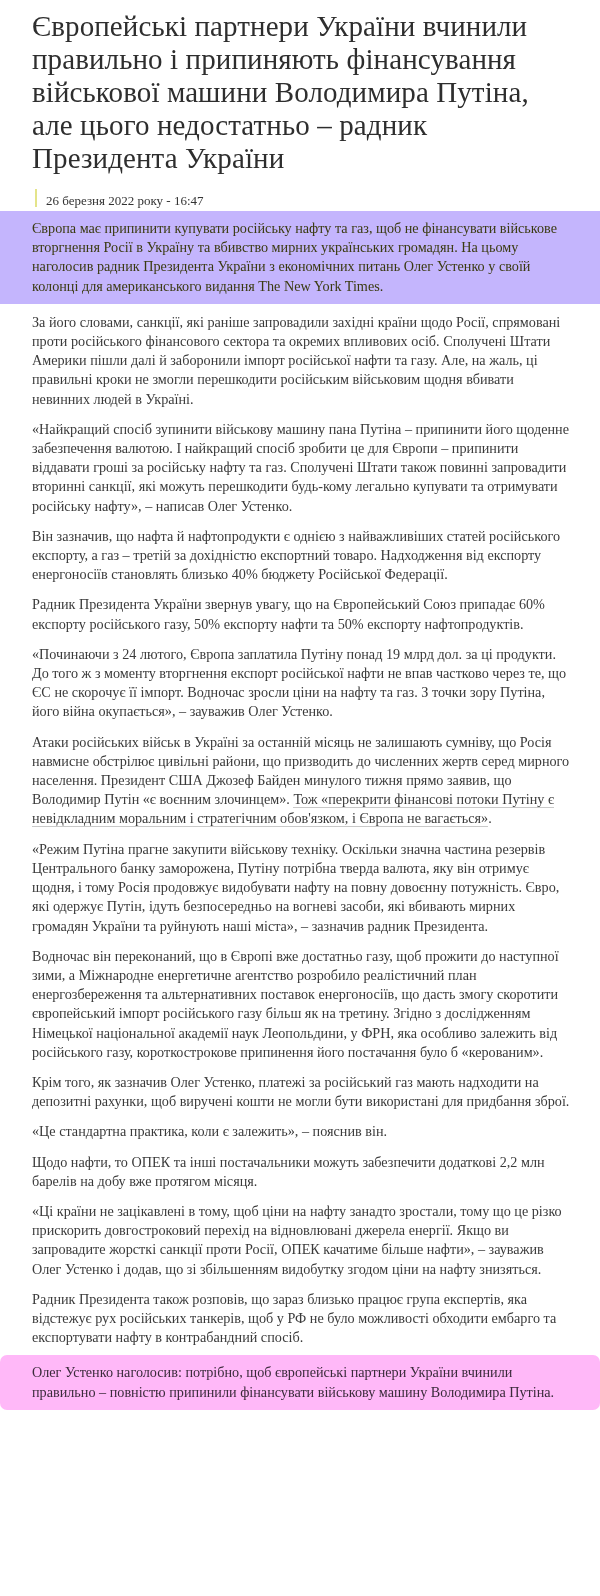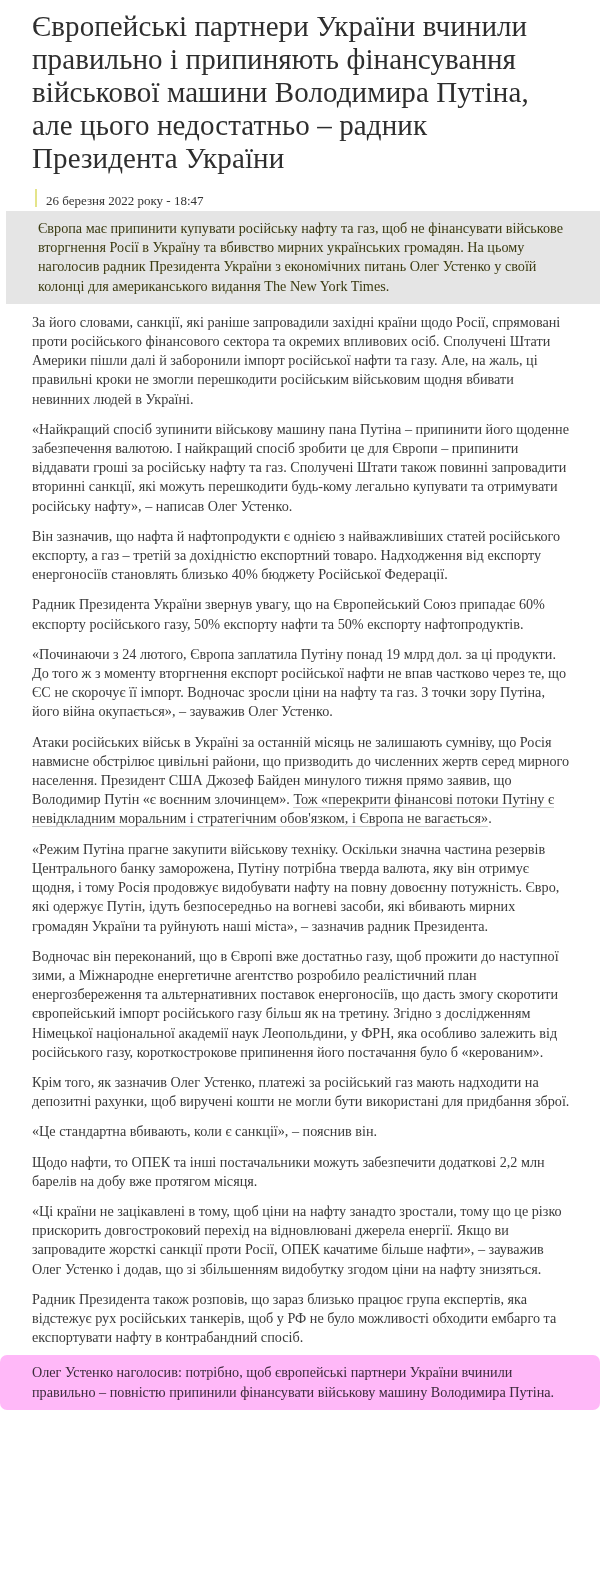--- a/index.html
+++ b/index.html
@@ -26,23 +26,22 @@
       height: 16px;
     }
     .date {
       font-family: "Liberation Serif", serif;
       font-size: 13px;
       line-height: 16px;
       color: #333;
     }
     .lead {
       margin-top: 4px;
-      background: #e5e5e5;
+      background: #c4b5fd;
       padding: 8px 30px 8px 32px;
-      margin-left: 6px;
     }
     .callout {
       background: #ffb8f8;
       padding: 8px 30px 8px 32px;
       margin-top: 8px;
       border-radius: 7px;
     }
     p {
       margin: 0;
       font-family: "Liberation Serif", serif;
@@ -60,21 +59,21 @@
       color: inherit;
     }
   </style>
 </head>
 <body>
 
 <article class="article">
   <h1 class="title">Європейські партнери України вчинили правильно і припиняють фінансування військової машини Володимира Путіна, але цього недостатньо – радник Президента України</h1>
 
   <div class="meta">
-    <span class="date">26 березня 2022 року - 18:47</span>
+    <span class="date">26 березня 2022 року - 16:47</span>
   </div>
 
   <div class="lead">
     <p>Європа має припинити купувати російську нафту та газ, щоб не фінансувати військове вторгнення Росії в Україну та вбивство мирних українських громадян. На цьому наголосив радник Президента України з економічних питань Олег Устенко у своїй колонці для американського видання The New York Times.</p>
   </div>
 
   <div class="body-p">
       <p>За його словами, санкції, які раніше запровадили західні країни щодо Росії, спрямовані проти російського фінансового сектора та окремих впливових осіб. Сполучені Штати Америки пішли далі й заборонили імпорт російської нафти та газу. Але, на жаль, ці правильні кроки не змогли перешкодити російським військовим щодня вбивати невинних людей в Україні.</p>
     </div>
   <div class="body-p">
@@ -97,21 +96,21 @@
   <div class="body-p">
       <p>«Режим Путіна прагне закупити військову техніку. Оскільки значна частина резервів Центрального банку заморожена, Путіну потрібна тверда валюта, яку він отримує щодня, і тому Росія продовжує видобувати нафту на повну довоєнну потужність. Євро, які одержує Путін, ідуть безпосередньо на вогневі засоби, які вбивають мирних громадян України та руйнують наші міста», – зазначив радник Президента.</p>
     </div>
   <div class="body-p">
       <p>Водночас він переконаний, що в Європі вже достатньо газу, щоб прожити до наступної зими, а Міжнародне енергетичне агентство розробило реалістичний план енергозбереження та альтернативних поставок енергоносіїв, що дасть змогу скоротити європейський імпорт російського газу більш як на третину. Згідно з дослідженням Німецької національної академії наук Леопольдини, у ФРН, яка особливо залежить від російського газу, короткострокове припинення його постачання було б «керованим».</p>
     </div>
   <div class="body-p">
       <p>Крім того, як зазначив Олег Устенко, платежі за російський газ мають надходити на депозитні рахунки, щоб виручені кошти не могли бути використані для придбання зброї.</p>
     </div>
   <div class="body-p">
-      <p>«Це стандартна вбивають, коли є санкції», – пояснив він.</p>
+      <p>«Це стандартна практика, коли є залежить», – пояснив він.</p>
     </div>
   <div class="body-p">
       <p>Щодо нафти, то ОПЕК та інші постачальники можуть забезпечити додаткові 2,2 млн барелів на добу вже протягом місяця.</p>
     </div>
   <div class="body-p">
       <p>«Ці країни не зацікавлені в тому, щоб ціни на нафту занадто зростали, тому що це різко прискорить довгостроковий перехід на відновлювані джерела енергії. Якщо ви запровадите жорсткі санкції проти Росії, ОПЕК качатиме більше нафти», – зауважив Олег Устенко і додав, що зі збільшенням видобутку згодом ціни на нафту знизяться.</p>
     </div>
   <div class="body-p">
       <p>Радник Президента також розповів, що зараз близько працює група експертів, яка відстежує рух російських танкерів, щоб у РФ не було можливості обходити ембарго та експортувати нафту в контрабандний спосіб.</p>
     </div>

